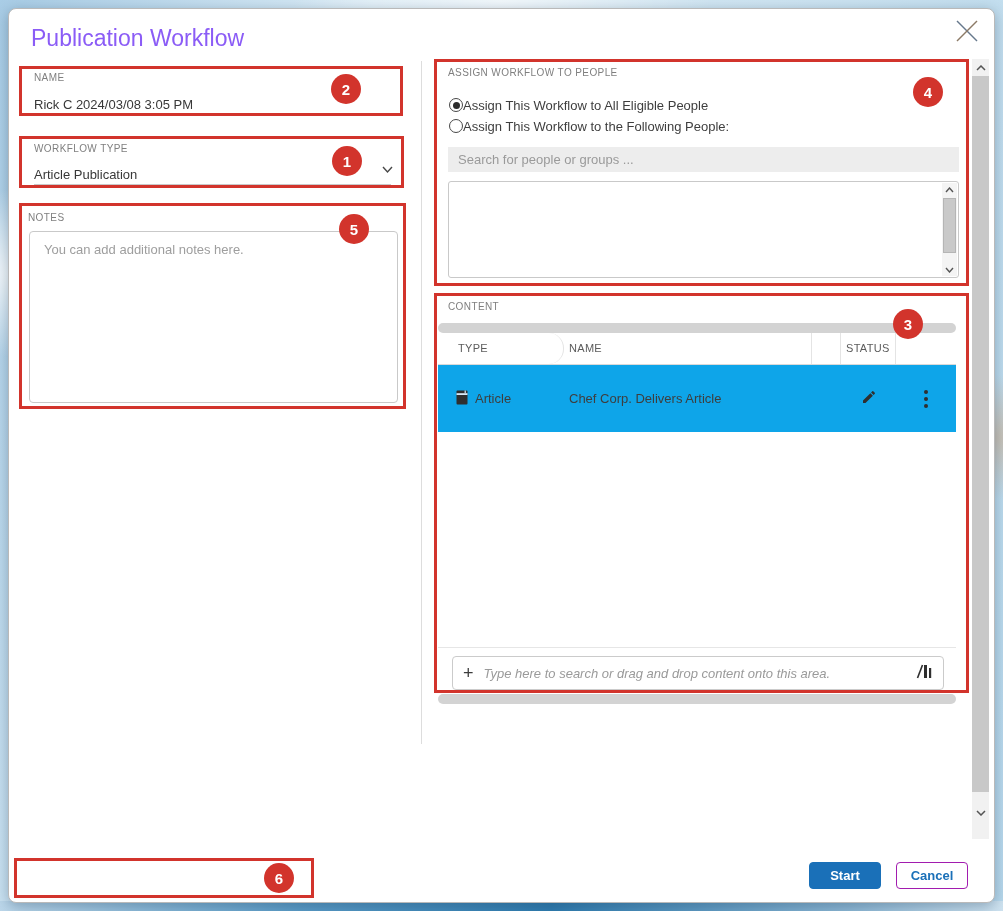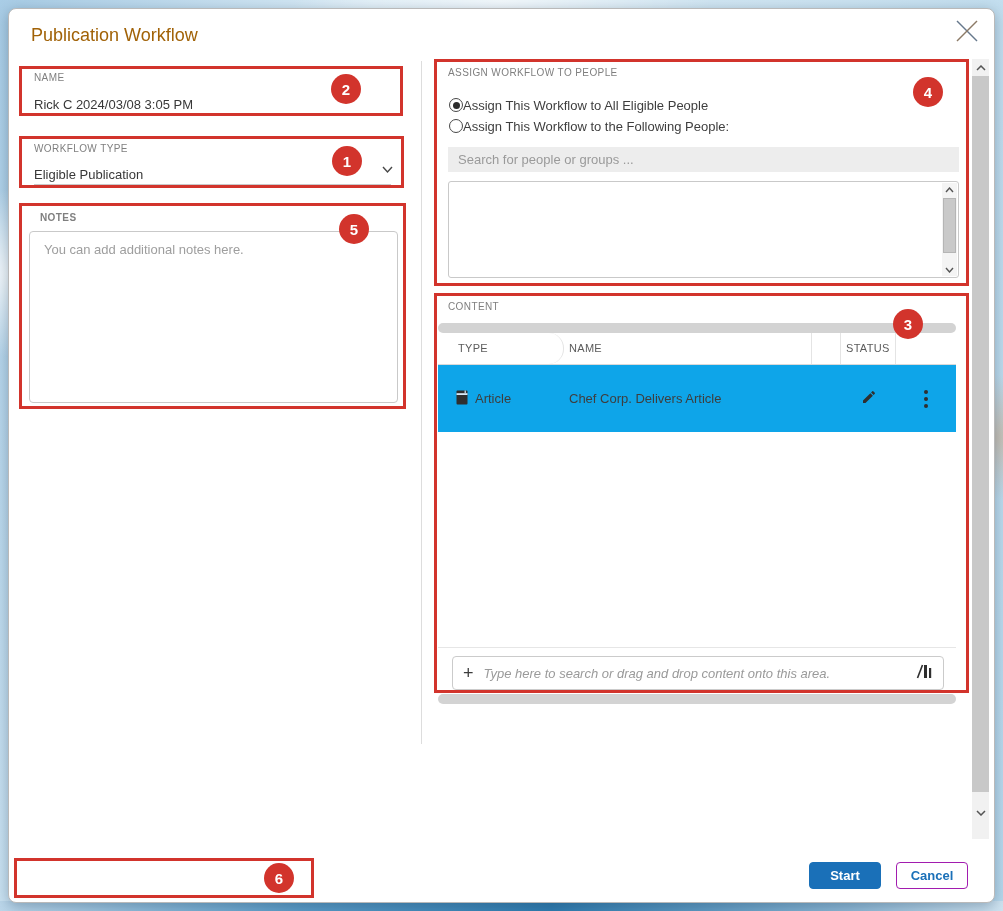--- a/index.html
+++ b/index.html
@@ -12,21 +12,21 @@
       radial-gradient(200px 120px at 2% 30%, rgba(255,255,255,.9), rgba(255,255,255,0) 70%),
       radial-gradient(300px 160px at 50% 0%, rgba(255,255,255,.7), rgba(255,255,255,0) 70%),
       linear-gradient(105deg,#a9cde6 0%, #dcedf7 30%, #cfe5f2 62%, #b7d8ec 100%);
   }
   .bottom-strip { position:absolute; left:0; top:901px; width:1003px; height:10px;
     background:linear-gradient(90deg,#bcd7ea 0%, #5a9cc8 30%, #2e7cb0 55%, #8fb9d6 85%, #cfe3f0 100%); }
 
   .modal { position:absolute; left:8px; top:8px; width:987px; height:895px; background:#fff;
     border:1px solid #b9b9b9; border-radius:8px; box-shadow:0 3px 14px rgba(30,60,90,.35); }
 
-  .title { position:absolute; left:22px; top:16px; font-size:18px; font-weight:500; color:#a16207; }
+  .title { position:absolute; left:22px; top:16px; font-size:23px; font-weight:500; color:#8b5cf6; }
 
   .close-btn { position:absolute; left:940px; top:6px; width:36px; height:36px; display:flex; align-items:center; justify-content:center; cursor:pointer; }
 
   
   .flabel { position:absolute; font-size:10px; color:#7f7f7f; letter-spacing:.4px; }
   .fvalue { position:absolute; font-size:13px; color:#383838; }
   .underline { position:absolute; height:1px; background:#c9c9c9; }
 
   .notes-area { position:absolute; left:20px; top:222px; width:369px; height:172px;
     border:1px solid #c9c9c9; border-radius:4px; padding:10px 14px; font-family:inherit;
@@ -108,31 +108,31 @@
             <line x1="24" y1="4" x2="4" y2="24" stroke="#8c7a66" stroke-width="1.4"></line>
           </svg>
       </span>
     </div>
 
     <div class="flabel" style="left:25px; top:63px;">NAME</div>
     <div class="fvalue" style="left:25px; top:88px;">Rick C 2024/03/08 3:05 PM</div>
     <div class="underline" style="left:25px; top:106px; width:357px; background:#e0e0e0;"></div>
 
     <div class="flabel" style="left:25px; top:134px;">WORKFLOW TYPE</div>
-    <div class="fvalue" style="left:25px; top:158px;">Eligible Publication</div>
+    <div class="fvalue" style="left:25px; top:158px;">Article Publication</div>
     <div class="underline" style="left:25px; top:175px; width:357px;"></div>
     <div style="position:absolute; left:372px; top:153px; cursor:pointer;">
       <span>
         <svg width="13" height="13" viewBox="0 0 13 13">
             <polyline points="2,4 6.5,9 11,4" fill="none" stroke="#474747" stroke-width="1.4"></polyline>
           </svg>
       </span>
     </div>
 
-    <div class="flabel" style="left:31px; top:203px;font-weight:bold;">NOTES</div>
+    <div class="flabel" style="left:19px; top:203px;">NOTES</div>
     <textarea class="notes-area" placeholder="You can add additional notes here." style=""></textarea>
 
     <div class="vdivider"></div>
 
     <div class="flabel" style="left:439px; top:58px;">ASSIGN WORKFLOW TO PEOPLE</div>
 
     <div class="radio-row" style="left:440px; top:88px;">
       <span class="radio">
           <span class="dot"></span>
         </span>

